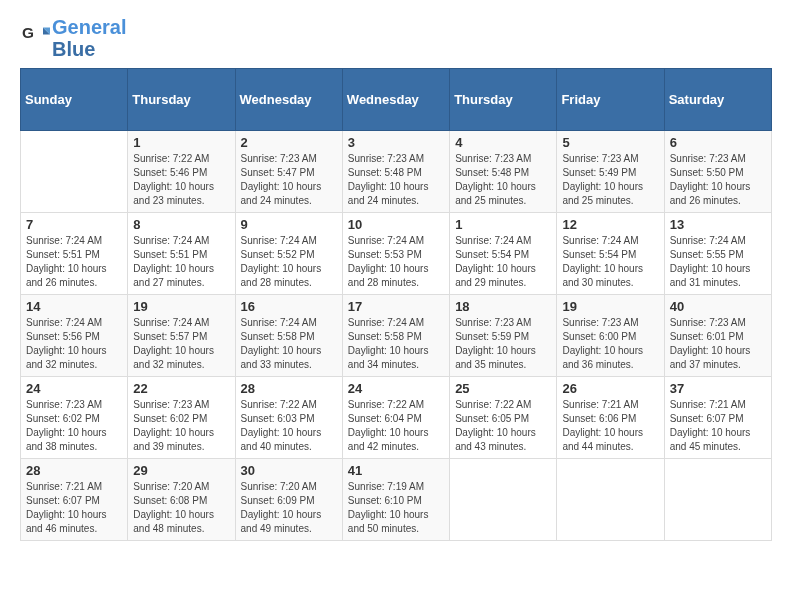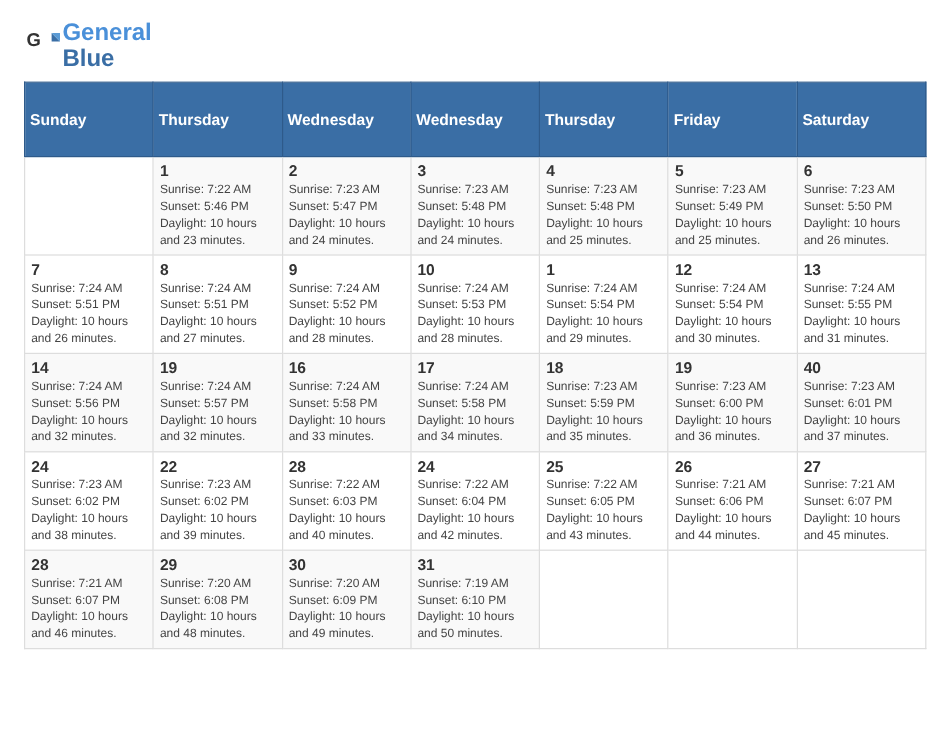--- a/index.html
+++ b/index.html
@@ -235,39 +235,39 @@
           </td>
           <td>
             <span class="day-number">25</span>
             <div class="day-info">Sunrise: 7:22 AM<br>Sunset: 6:05 PM<br>Daylight: 10 hours and 43 minutes.</div>
           </td>
           <td>
             <span class="day-number">26</span>
             <div class="day-info">Sunrise: 7:21 AM<br>Sunset: 6:06 PM<br>Daylight: 10 hours and 44 minutes.</div>
           </td>
           <td>
-            <span class="day-number">27</span>
+            <span class="day-number">37</span>
             <div class="day-info">Sunrise: 7:21 AM<br>Sunset: 6:07 PM<br>Daylight: 10 hours and 45 minutes.</div>
           </td>
         </tr>
         <tr>
           <td>
             <span class="day-number">28</span>
             <div class="day-info">Sunrise: 7:21 AM<br>Sunset: 6:07 PM<br>Daylight: 10 hours and 46 minutes.</div>
           </td>
           <td>
             <span class="day-number">29</span>
             <div class="day-info">Sunrise: 7:20 AM<br>Sunset: 6:08 PM<br>Daylight: 10 hours and 48 minutes.</div>
           </td>
           <td>
             <span class="day-number">30</span>
             <div class="day-info">Sunrise: 7:20 AM<br>Sunset: 6:09 PM<br>Daylight: 10 hours and 49 minutes.</div>
           </td>
           <td>
-            <span class="day-number">31</span>
+            <span class="day-number">41</span>
             <div class="day-info">Sunrise: 7:19 AM<br>Sunset: 6:10 PM<br>Daylight: 10 hours and 50 minutes.</div>
           </td>
           <td class="empty-cell"></td>
           <td class="empty-cell"></td>
           <td class="empty-cell"></td>
         </tr>
       </tbody>
   </table>
 </div>
 

